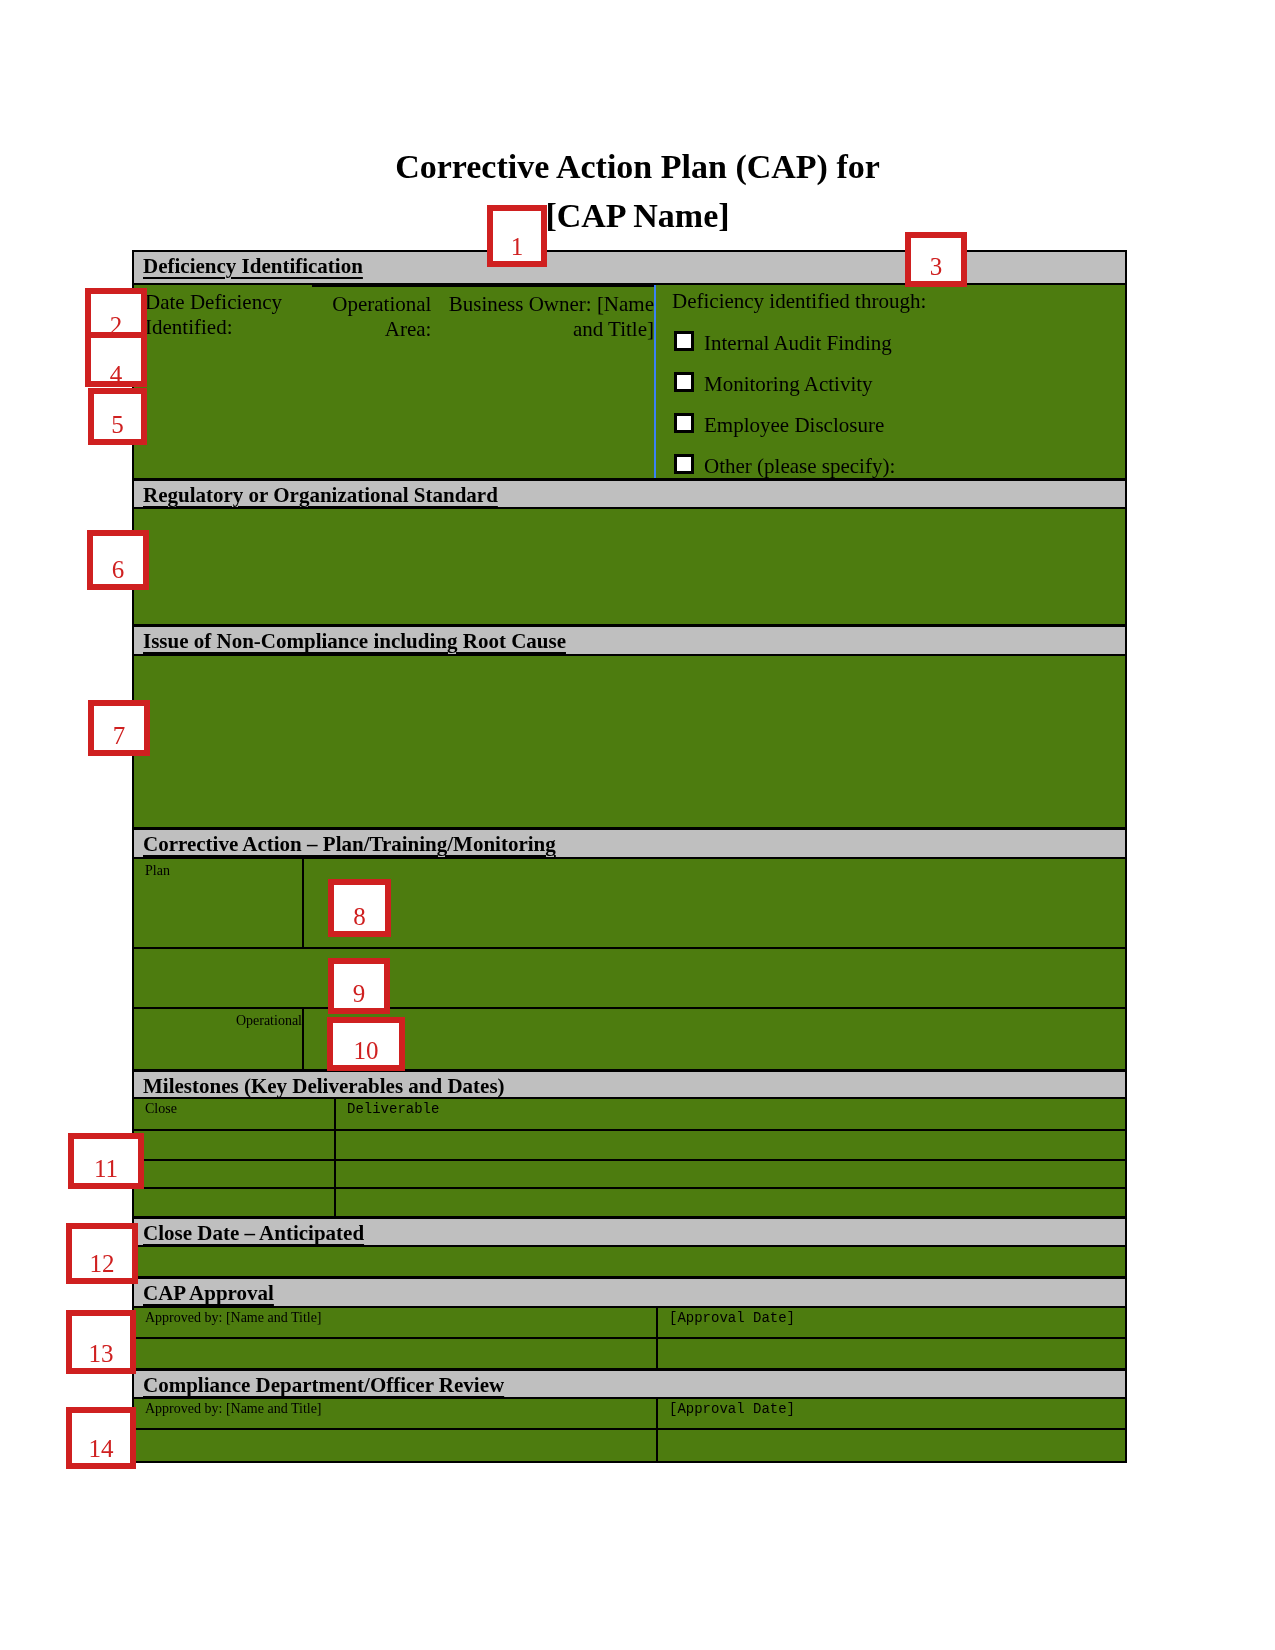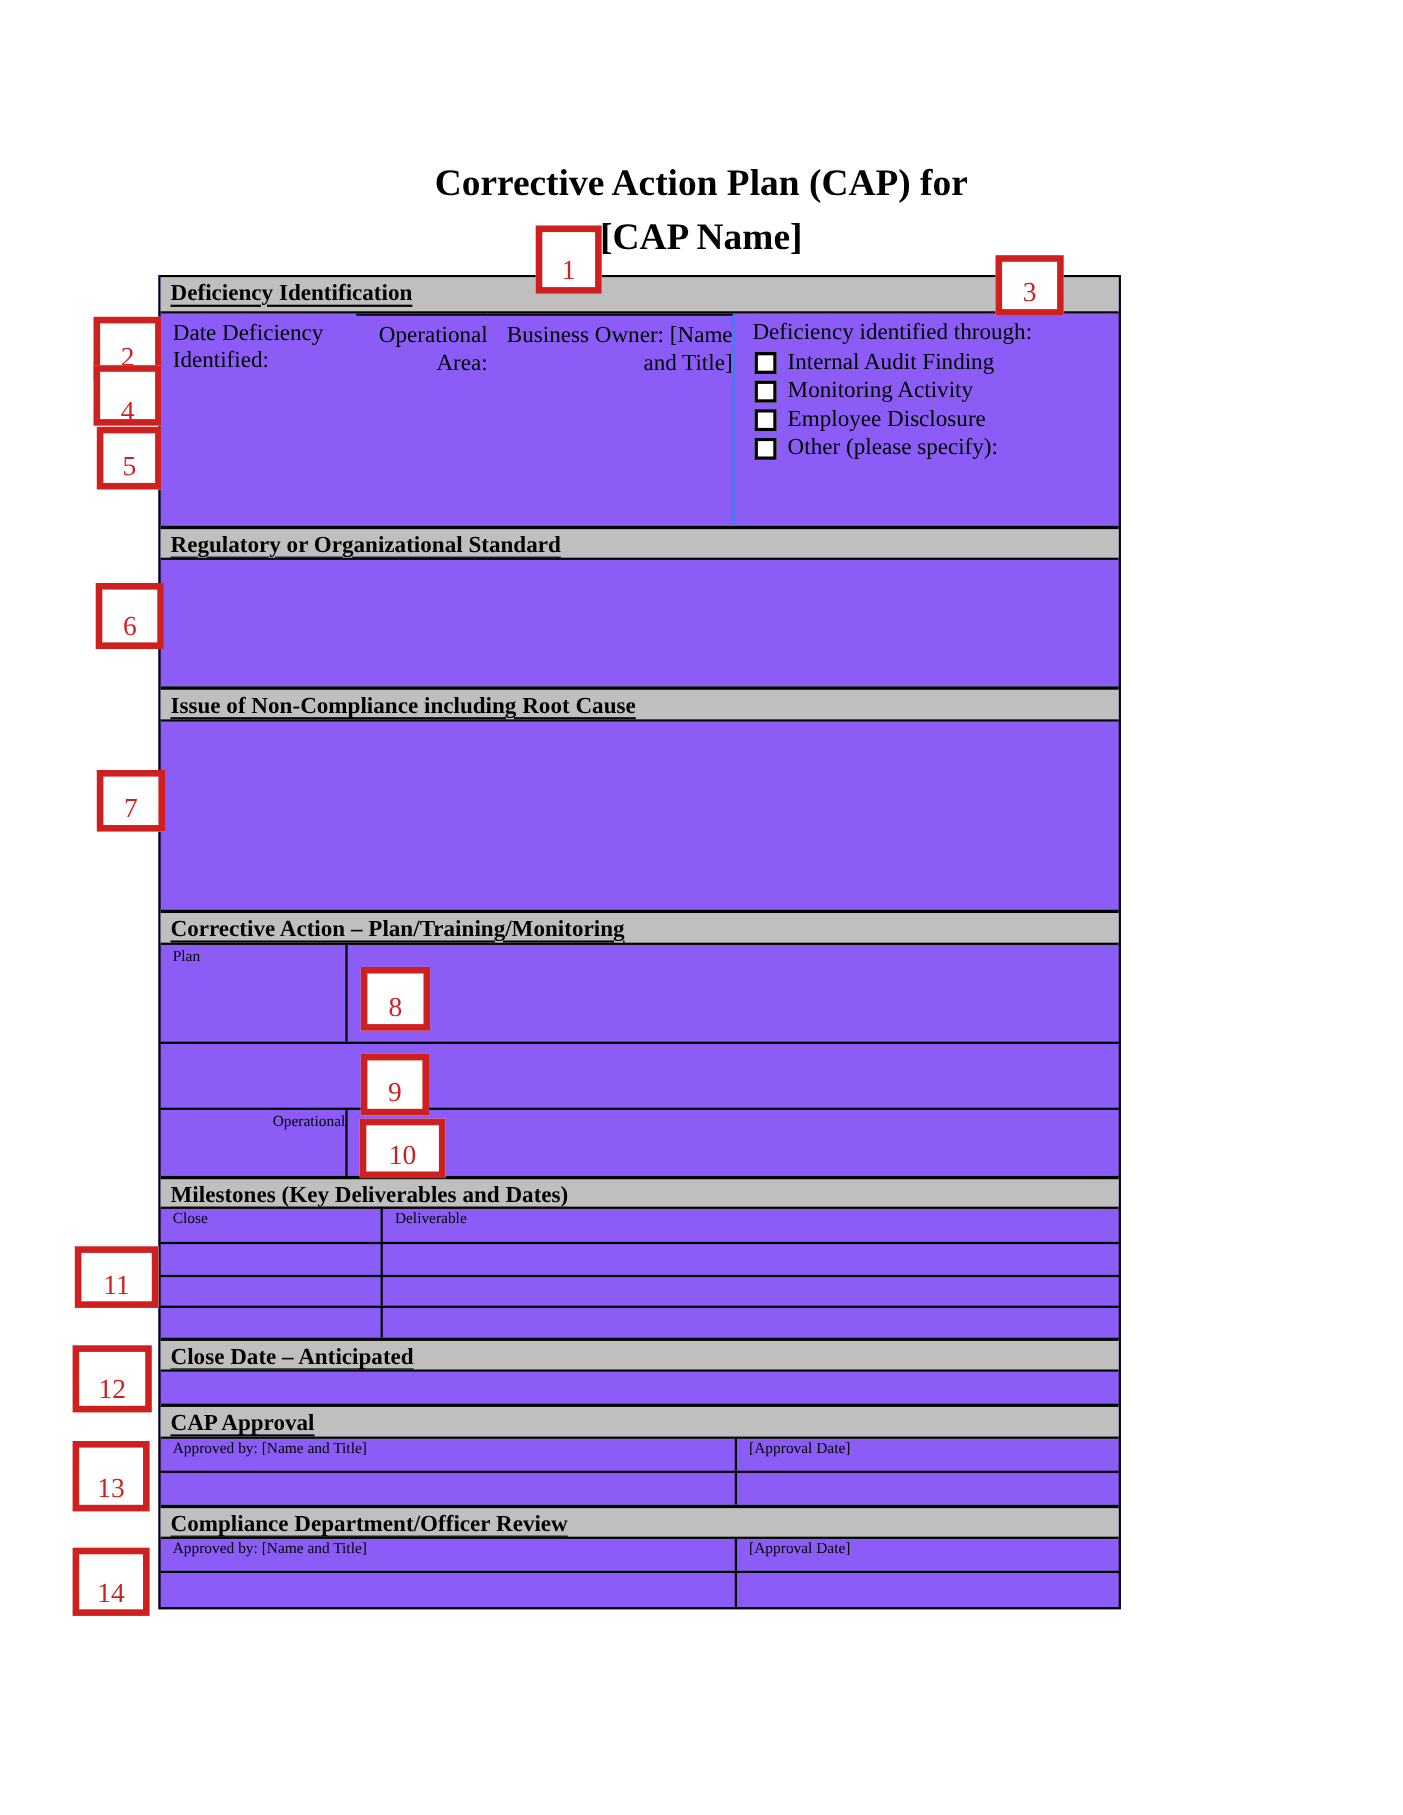--- a/index.html
+++ b/index.html
@@ -4,47 +4,47 @@
 <style>
   html,body{margin:0;padding:0;background:#ffffff;}
   body{width:1275px;height:1650px;position:relative;font-family:"Liberation Serif", serif;color:#000;}
   .page{position:relative;width:1275px;height:1650px;overflow:hidden;}
 
   
   .title{position:absolute;left:0;top:142px;width:100%;text-align:center;
          font-weight:bold;font-size:34px;line-height:49px;}
 
   
-  .form{position:absolute;left:144px;top:250px;width:875px;border:2.5px solid #000;box-sizing:border-box;background:#8b5cf6;}
+  .form{position:absolute;left:132px;top:250px;width:995px;border:2.5px solid #000;box-sizing:border-box;background:#4d7c0f;}
   .form *{box-sizing:border-box;}
 
   .sec-header{background:#bfbfbf;border-bottom:2px solid #000;font-weight:bold;font-size:21px;
               padding:2px 0 0 9px;height:33px;overflow:hidden;}
   .sec-header.thick{border-top:3px solid #000;}
   .sec-header span{text-decoration:underline;text-decoration-thickness:2px;text-underline-offset:4px;}
 
   .row{width:100%;overflow:hidden;}
   .row.two{display:flex;}
   .bt{border-top:2px solid #000;text-align:right;}
 
   .fld{font-size:21px;padding:5px 0 0 11px;overflow:hidden;}
 
   .def-body{display:flex;}
   .def-left{width:522px;border-right:2px solid #3b82f6;display:flex;}
   .def-right{flex:1;padding:4px 8px 4px 16px;}
   .dr-label{font-size:21px;margin-bottom:1px;}
-  .chk-row{display:flex;align-items:flex-end;margin-top:2px;}
+  .chk-row{display:flex;align-items:flex-start;margin-top:17px;}
   .chk{width:20px;height:20px;border:3px solid #000;margin:0 10px 0 2px;flex:0 0 auto;background:#fff;}
   .chk-label{font-size:21px;line-height:24px;}
 
   .lab{font-size:14px;padding:4px 0 0 11px;}
   .col-corr{width:170px;border-right:2px solid #000;}
   .col-mile{width:202px;border-right:2px solid #000;}
   .col-appr{width:524px;border-right:2px solid #000;}
-  .fill{flex:1;}
+  .fill{flex:1;font-family:Liberation Mono, monospace;}
 
   
   .callout{position:absolute;border:6px solid #cf2020;background:#ffffff;z-index:5;
            display:flex;align-items:flex-end;justify-content:center;overflow:hidden;}
   .callout span{color:#cf2020;font-size:25px;line-height:1;padding-bottom:2px;font-family:"Liberation Serif", serif;}
   .callout.clip span{margin-bottom:-8px;}
 </style>
 </head>
 <body>
 

